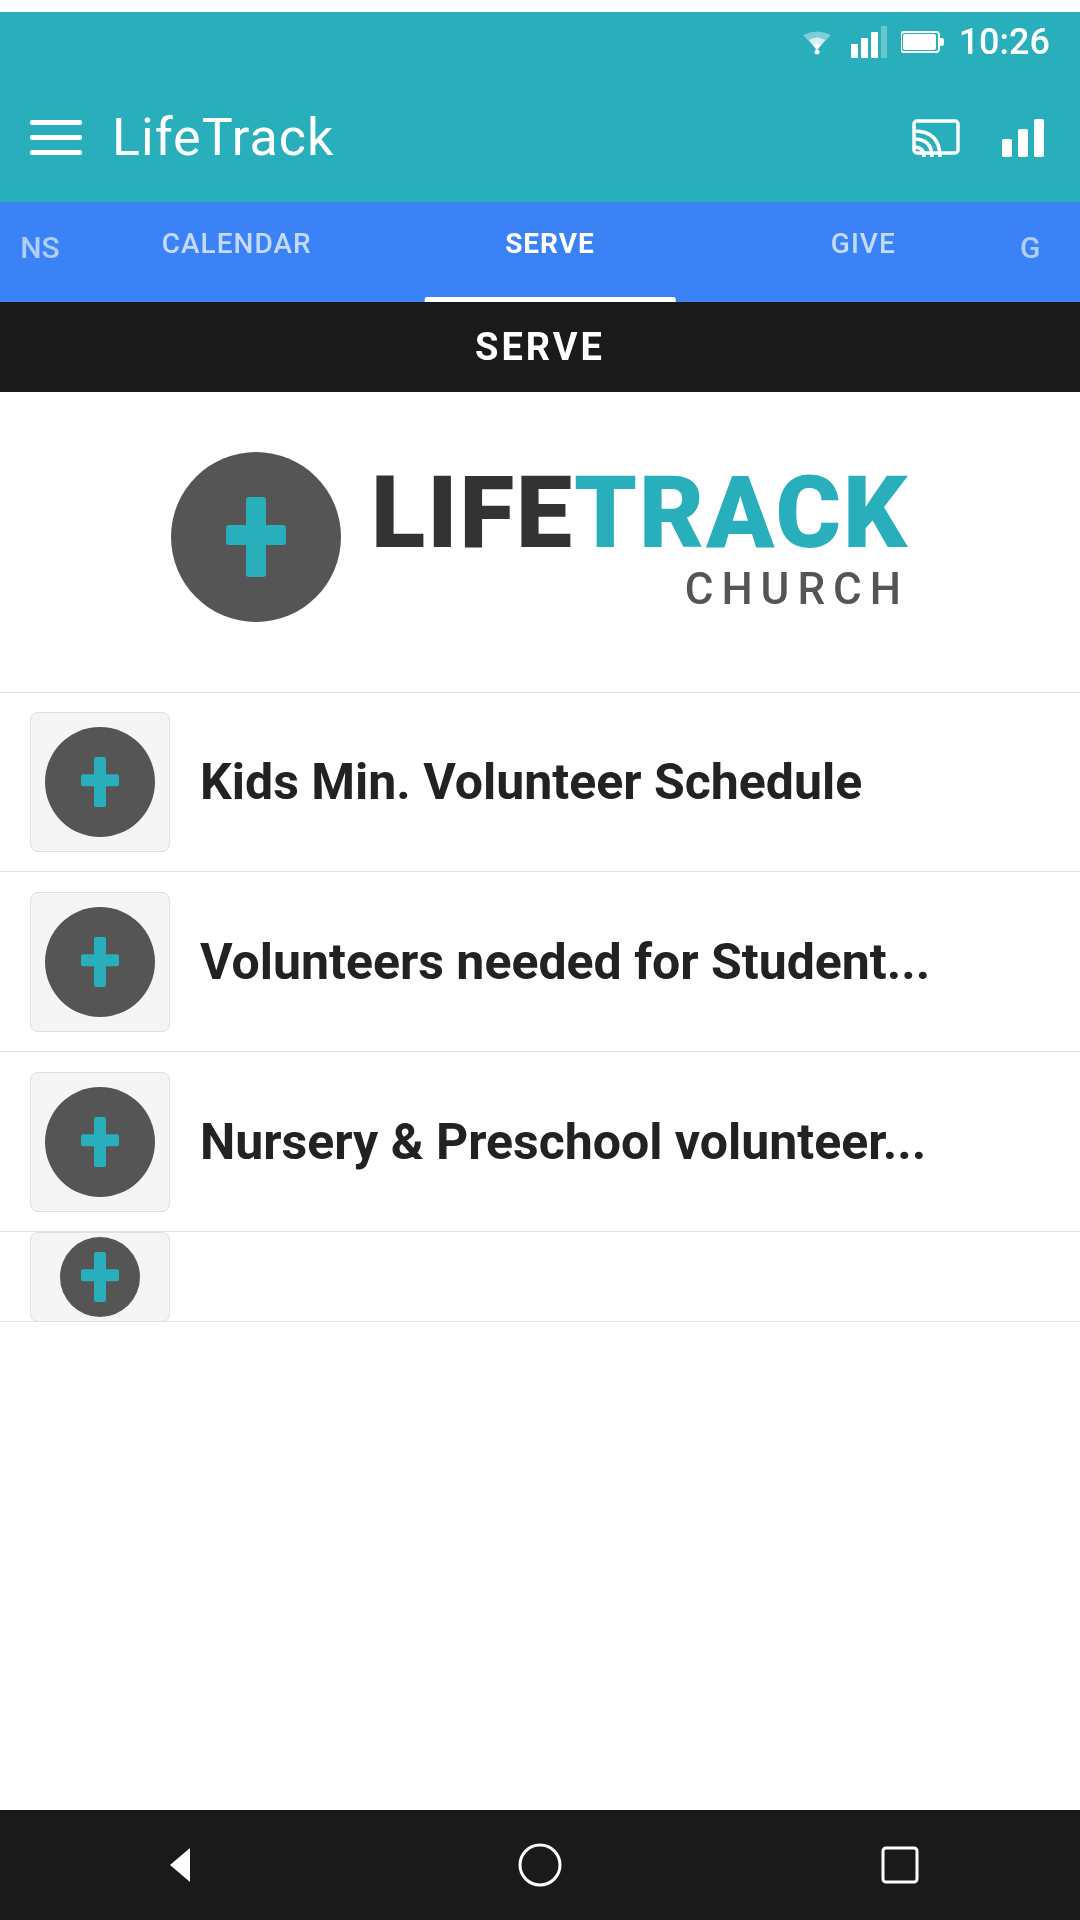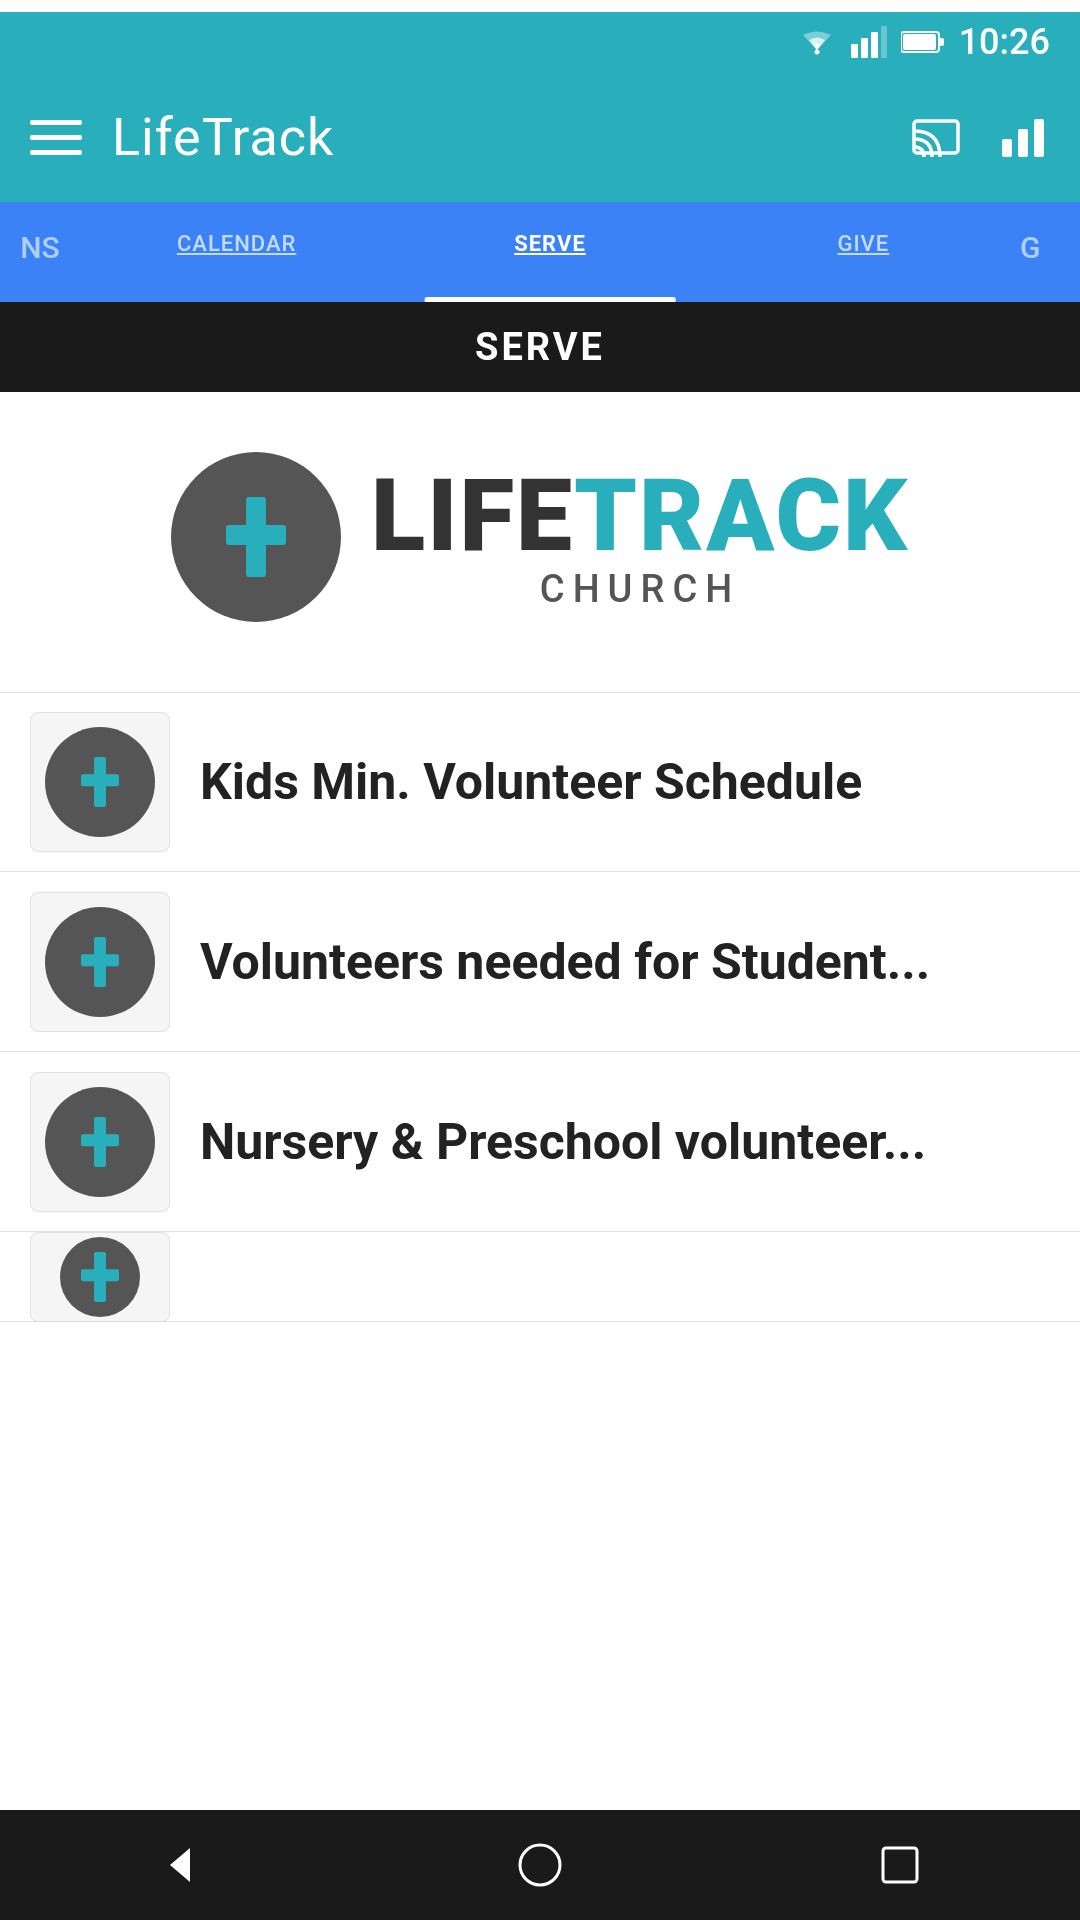--- a/index.html
+++ b/index.html
@@ -85,27 +85,26 @@
       display: flex;
       overflow: hidden;
     }
     .tab-item {
       flex: 1;
       height: 100%;
       display: flex;
       align-items: center;
       justify-content: center;
       color: rgba(255,255,255,0.7);
-      font-size: 22px;
+      font-size: 28px;
       font-weight: 500;
       letter-spacing: 1px;
       cursor: pointer;
       position: relative;
       padding-bottom: 18px;
-      text-decoration: underline;
     }
     .tab-item.active {
       color: white;
       font-weight: 700;
     }
     .tab-item.active::after {
       content: '';
       position: absolute;
       bottom: 0;
       left: 50%;
@@ -187,26 +186,26 @@
       flex-direction: column;
       line-height: 1;
     }
     .logo-text-life {
       color: #333;
     }
     .logo-text-track {
       color: #29AEBB;
     }
     .logo-text-church {
-      font-size: 38px;
+      font-size: 44px;
       font-weight: 500;
       color: #555;
       letter-spacing: 8px;
       margin-top: 4px;
-      text-align: center;
+      text-align: right;
     }
 
     
     .serve-list {
       width: 100%;
       padding: 20px 0;
     }
     .serve-item {
       width: 100%;
       height: 180px;

